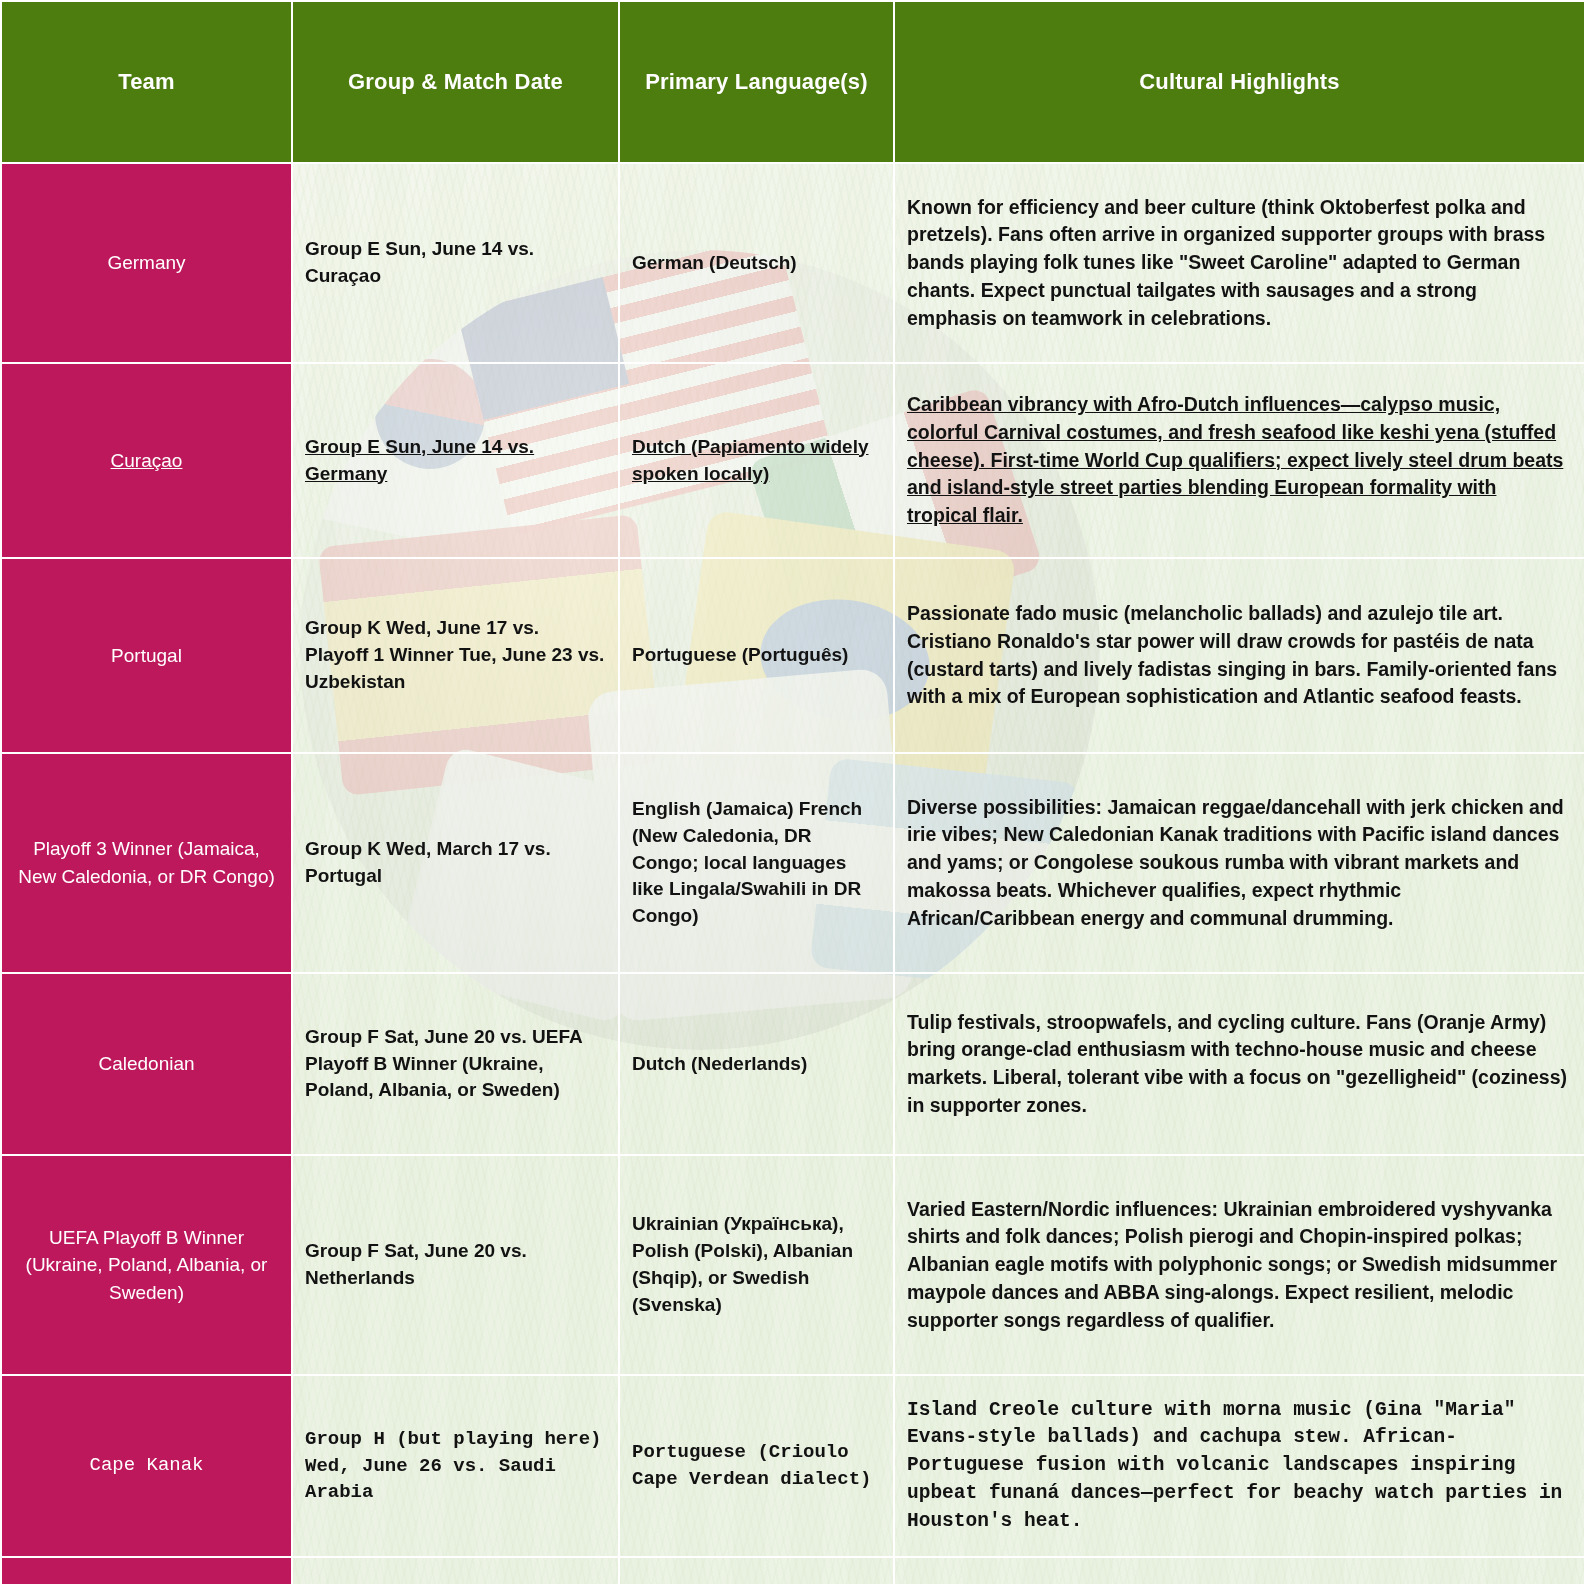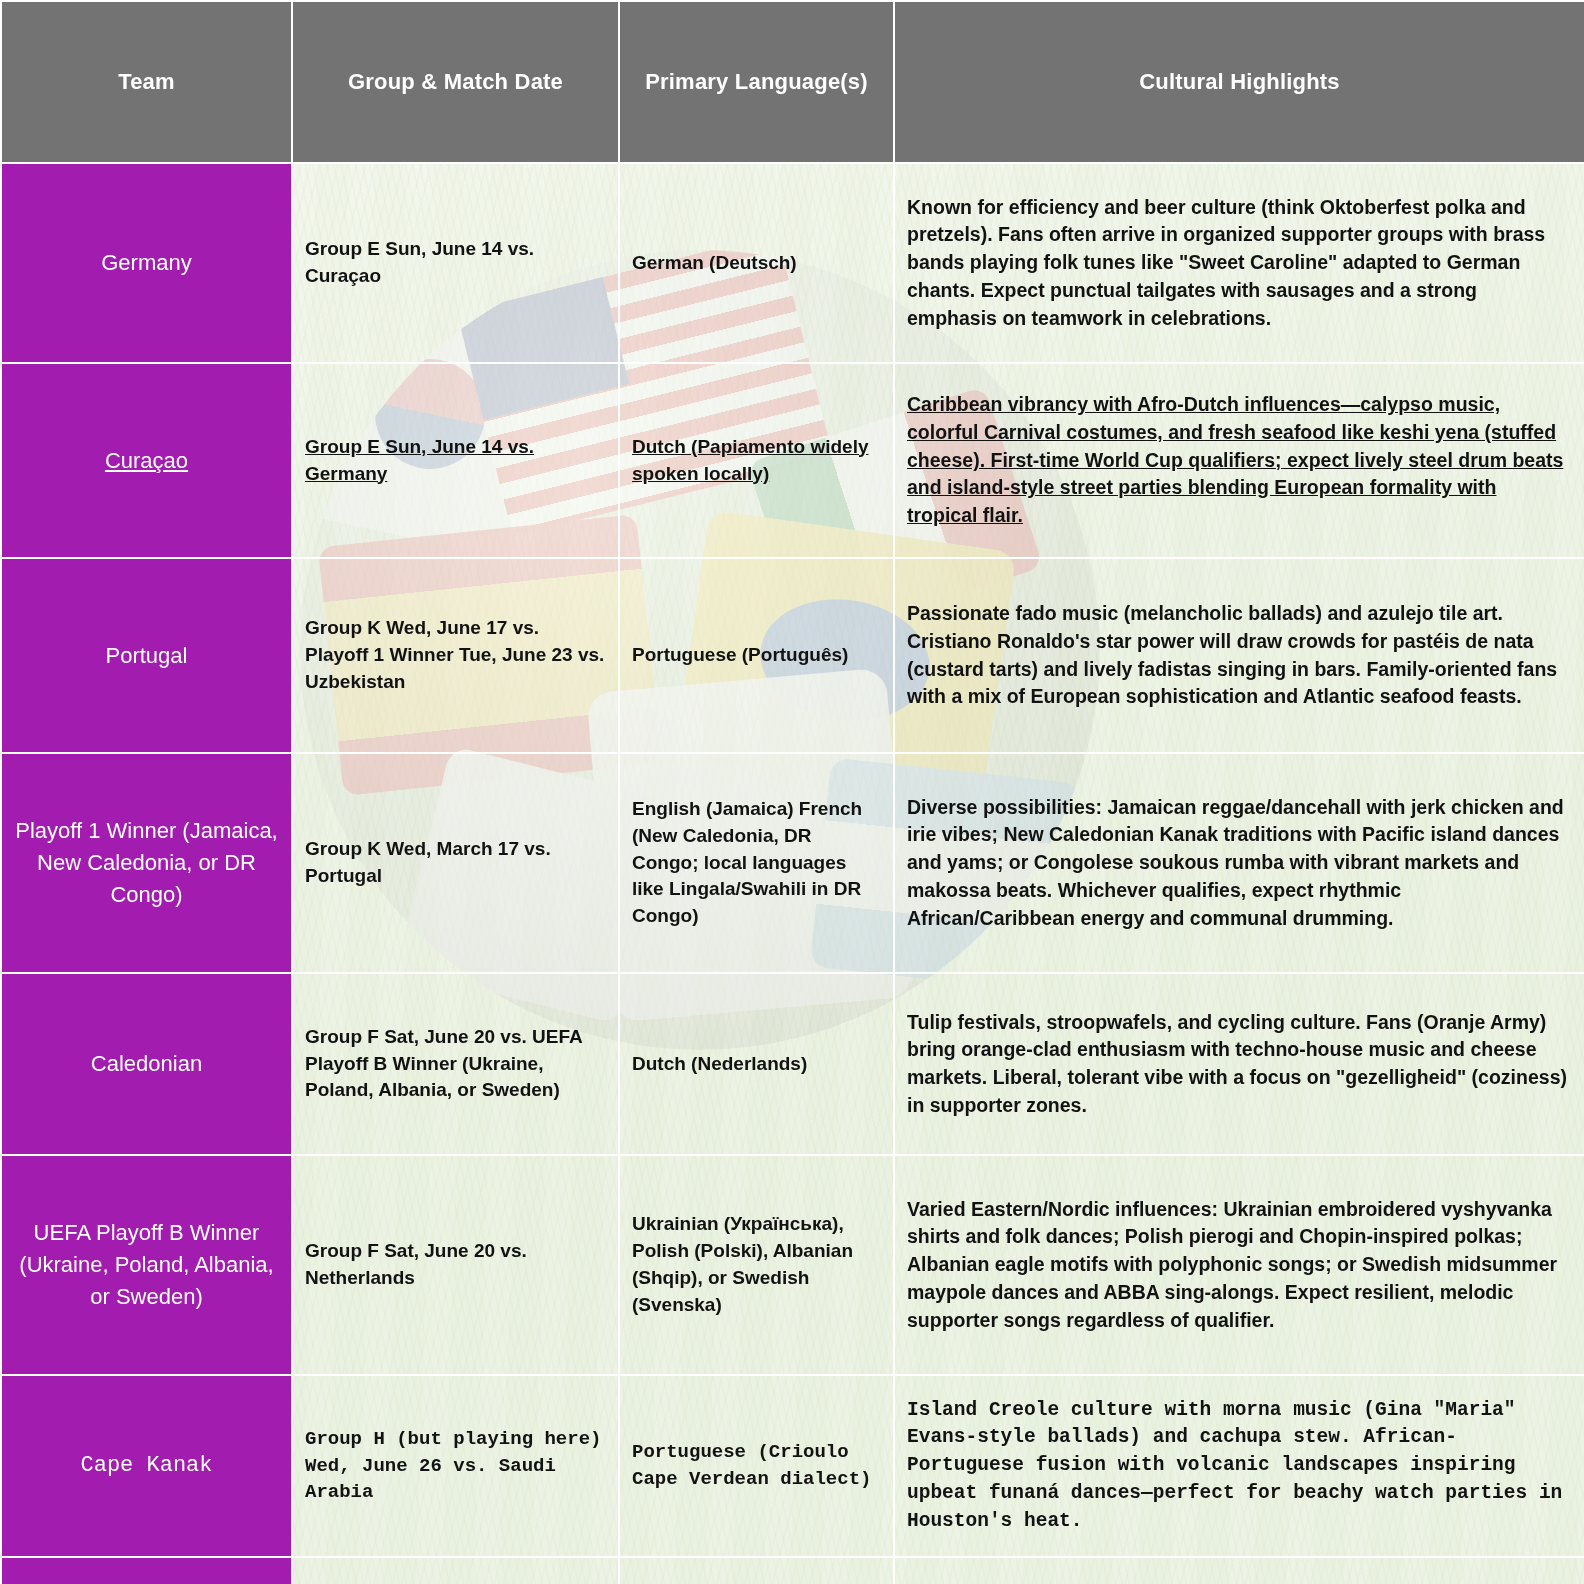--- a/index.html
+++ b/index.html
@@ -164,37 +164,37 @@
     border-collapse: collapse;
     table-layout: fixed;
   }
   table.culture-table th,
   table.culture-table td {
     border: 2px solid #ffffff;
     vertical-align: middle;
     padding: 10px 12px;
   }
   thead th {
-    background: #737373;
+    background: #4d7c0f;
     color: #ffffff;
     font-size: 22px;
     font-weight: bold;
     height: 140px;
     letter-spacing: .2px;
   }
   col.c-team { width: 291px; }
   col.c-group { width: 327px; }
   col.c-lang { width: 275px; }
   col.c-high { width: 691px; }
 
   td.team-cell {
-    background: #a21caf;
+    background: #be185d;
     color: #ffffff;
     text-align: center;
-    font-size: 22px;
+    font-size: 19px;
     font-weight: normal;
     line-height: 1.45;
   }
   td.group-cell,
   td.lang-cell,
   td.high-cell {
     background: transparent;
     color: #121212;
     font-size: 19px;
     font-weight: bold;
@@ -263,21 +263,21 @@
         <td class="lang-cell">Dutch (Papiamento widely spoken locally)</td>
         <td class="high-cell">Caribbean vibrancy with Afro-Dutch influences—calypso music, colorful Carnival costumes, and fresh seafood like keshi yena (stuffed cheese). First-time World Cup qualifiers; expect lively steel drum beats and island-style street parties blending European formality with tropical flair.</td>
       </tr>
       <tr class="r2">
         <td class="team-cell">Portugal</td>
         <td class="group-cell">Group K Wed, June 17 vs. Playoff 1 Winner Tue, June 23 vs. Uzbekistan</td>
         <td class="lang-cell">Portuguese (Português)</td>
         <td class="high-cell">Passionate fado music (melancholic ballads) and azulejo tile art. Cristiano Ronaldo's star power will draw crowds for pastéis de nata (custard tarts) and lively fadistas singing in bars. Family-oriented fans with a mix of European sophistication and Atlantic seafood feasts.</td>
       </tr>
       <tr class="r3">
-        <td class="team-cell">Playoff 1 Winner (Jamaica, New Caledonia, or DR Congo)</td>
+        <td class="team-cell">Playoff 3 Winner (Jamaica, New Caledonia, or DR Congo)</td>
         <td class="group-cell">Group K Wed, March 17 vs. Portugal</td>
         <td class="lang-cell">English (Jamaica) French (New Caledonia, DR Congo; local languages like Lingala/Swahili in DR Congo)</td>
         <td class="high-cell">Diverse possibilities: Jamaican reggae/dancehall with jerk chicken and irie vibes; New Caledonian Kanak traditions with Pacific island dances and yams; or Congolese soukous rumba with vibrant markets and makossa beats. Whichever qualifies, expect rhythmic African/Caribbean energy and communal drumming.</td>
       </tr>
       <tr class="r4">
         <td class="team-cell">Caledonian</td>
         <td class="group-cell">Group F Sat, June 20 vs. UEFA Playoff B Winner (Ukraine, Poland, Albania, or Sweden)</td>
         <td class="lang-cell">Dutch (Nederlands)</td>
         <td class="high-cell">Tulip festivals, stroopwafels, and cycling culture. Fans (Oranje Army) bring orange-clad enthusiasm with techno-house music and cheese markets. Liberal, tolerant vibe with a focus on "gezelligheid" (coziness) in supporter zones.</td>
       </tr>

